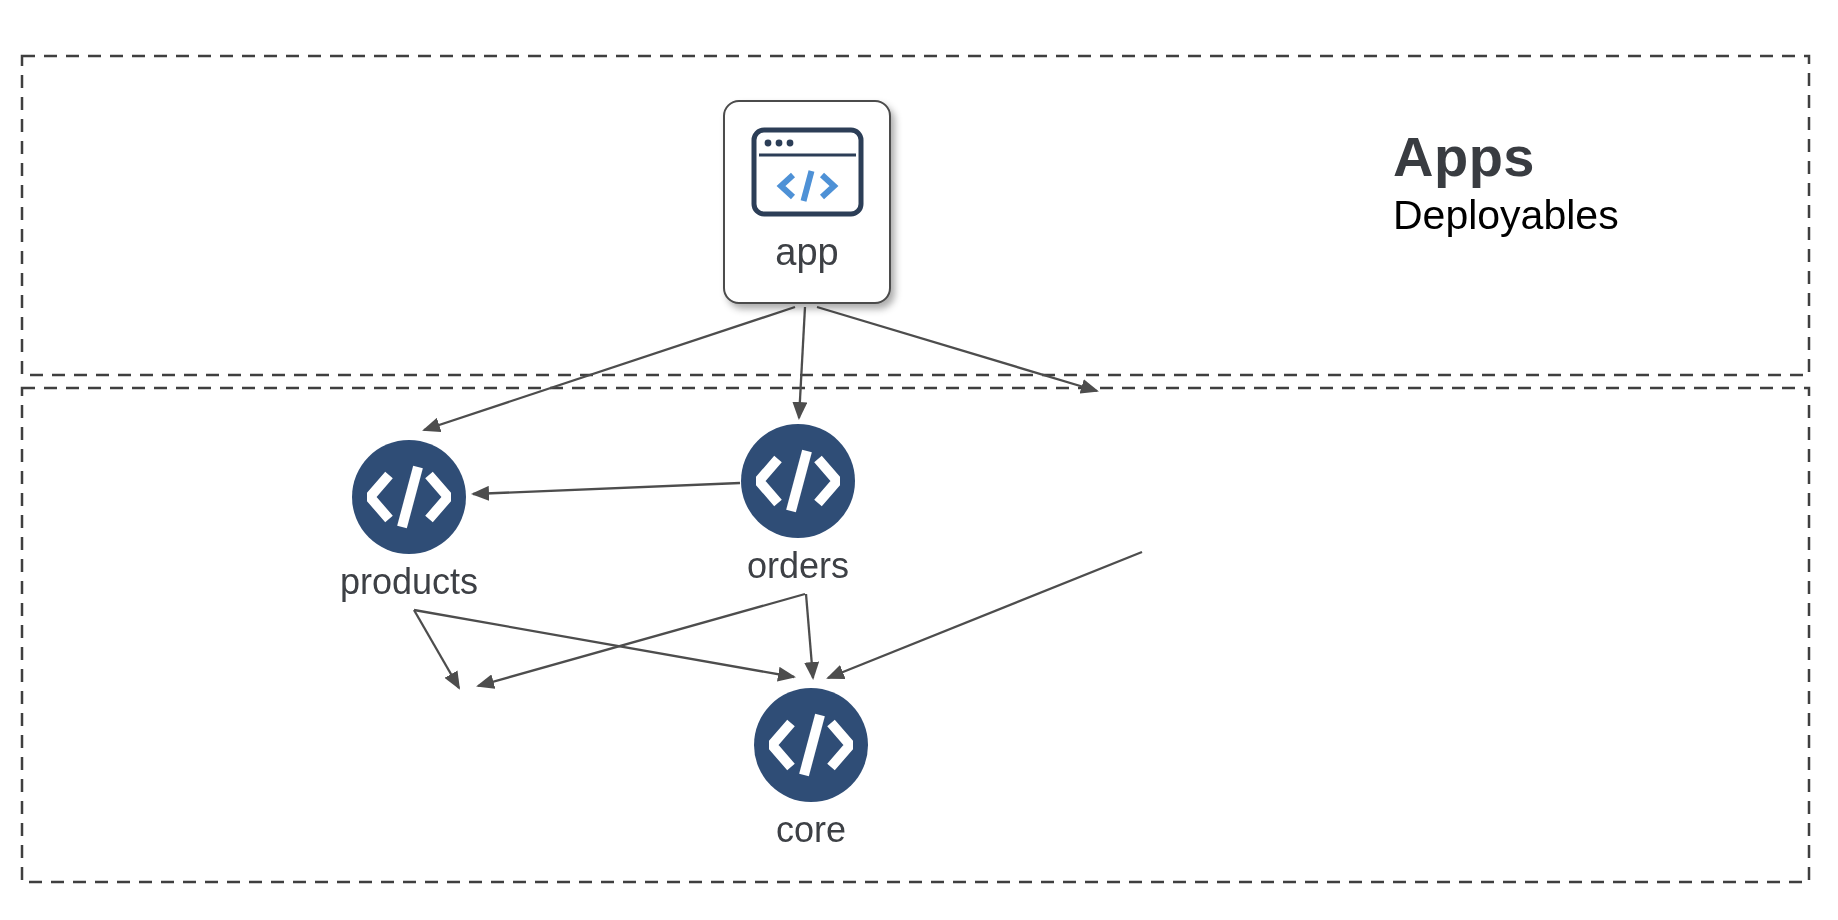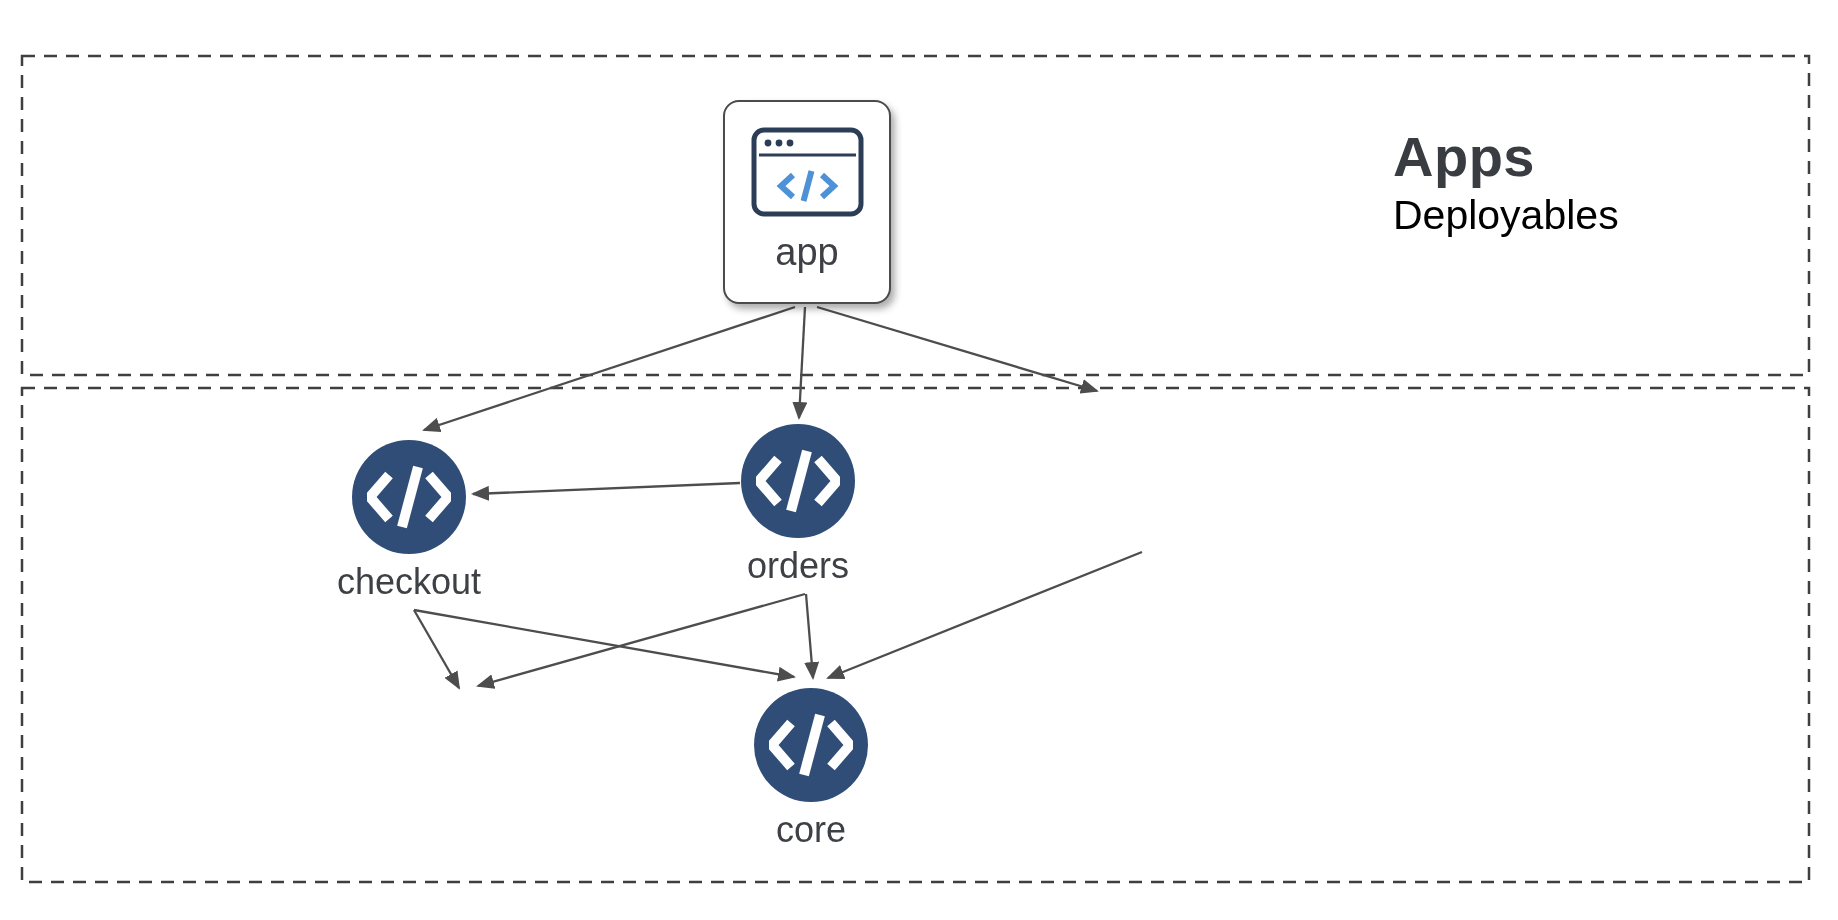--- a/index.html
+++ b/index.html
@@ -98,21 +98,21 @@
   </div>
 
   <div class="lib-node node-products">
     <span class="circle">
       <svg viewBox="-42 -42 84 84" width="84" height="84">
         <polyline points="-20,-22 -39,0 -20,22" fill="none" stroke="#ffffff" stroke-width="10"></polyline>
         <polyline points="20,-22 39,0 20,22" fill="none" stroke="#ffffff" stroke-width="10"></polyline>
         <line x1="9" y1="-30" x2="-7" y2="30" stroke="#ffffff" stroke-width="10"></line>
       </svg>
     </span>
-    <span class="lib-label">checkout</span>
+    <span class="lib-label">products</span>
   </div>
 
   <div class="lib-node node-orders">
     <span class="circle">
       <svg viewBox="-42 -42 84 84" width="84" height="84">
         <polyline points="-20,-22 -39,0 -20,22" fill="none" stroke="#ffffff" stroke-width="10"></polyline>
         <polyline points="20,-22 39,0 20,22" fill="none" stroke="#ffffff" stroke-width="10"></polyline>
         <line x1="9" y1="-30" x2="-7" y2="30" stroke="#ffffff" stroke-width="10"></line>
       </svg>
     </span>

